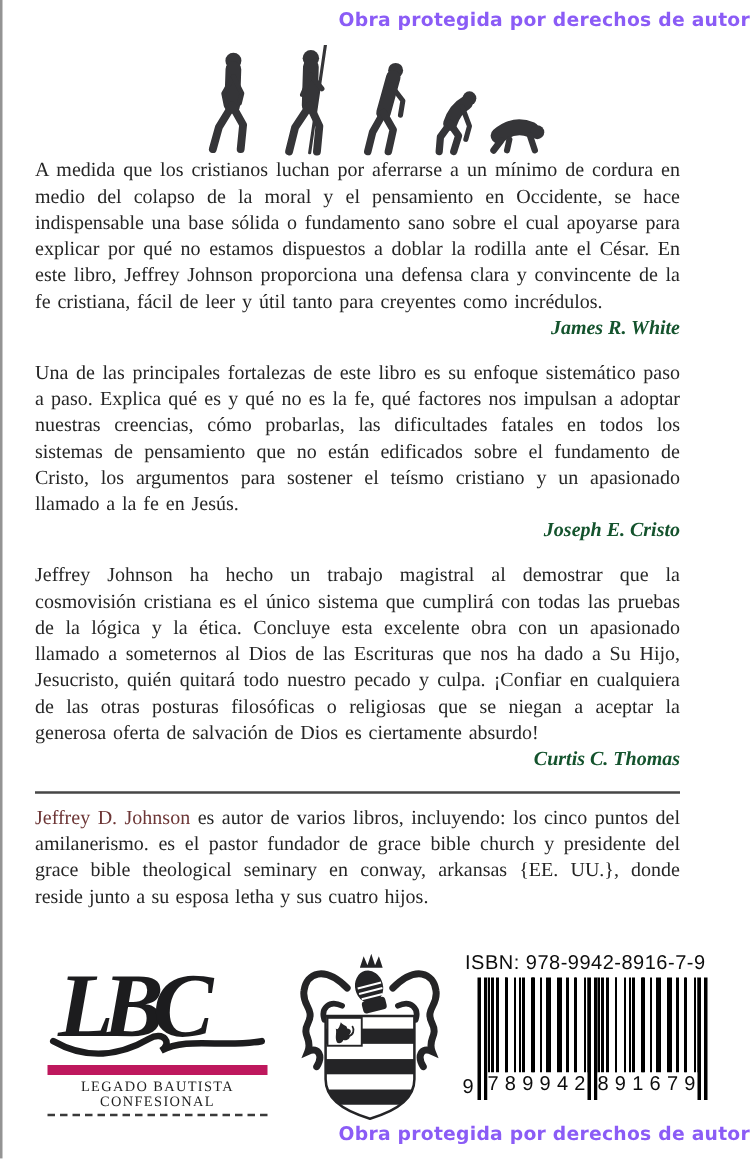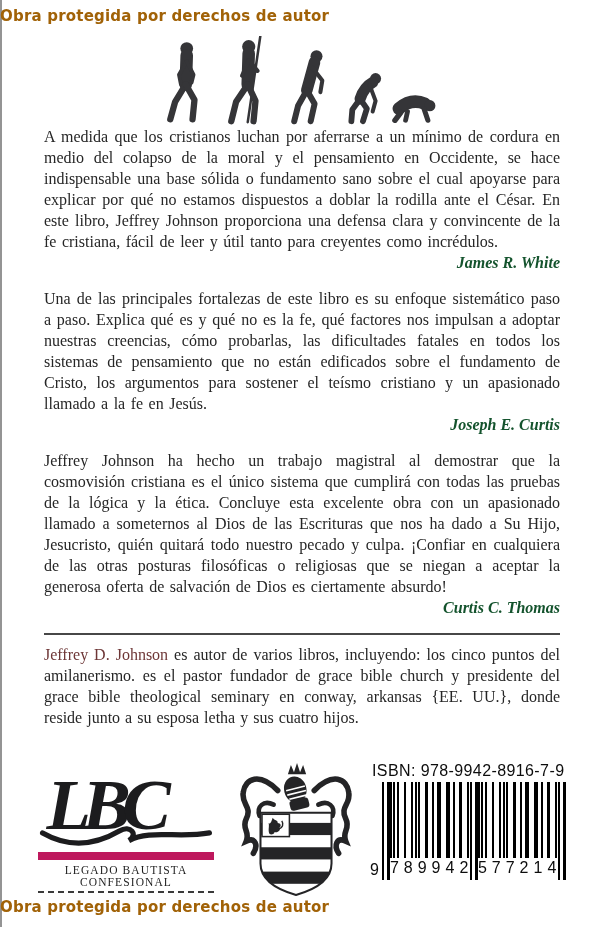--- a/index.html
+++ b/index.html
@@ -2,33 +2,33 @@
 <html><head>
 <meta charset="utf-8">
 <style>
   html,body{margin:0;padding:0;background:#ffffff;}
   .page{
     position:relative;width:600px;height:927px;background:#ffffff;overflow:hidden;
     font-family:"Liberation Serif","DejaVu Serif",serif;color:#262626;
   }
   .edge-line{position:absolute;left:0;top:0;width:2px;height:100%;background:#3c3c3c;opacity:.55;}
   .watermark{
-    position:absolute;left:0;width:100%;text-align:left;
+    position:absolute;left:0;width:100%;text-align:right;
     font-family:"DejaVu Sans","Liberation Sans",sans-serif;
-    font-size:15px;font-weight:700;color:#a16207;letter-spacing:.2px;
+    font-size:15px;font-weight:700;color:#8b5cf6;letter-spacing:.2px;
   }
   .watermark.top{top:7px;}
   .watermark.bottom{top:898px;}
 
   .evolution{position:absolute;top:36px;left:155px;width:292px;height:92px;}
   .evolution svg{width:100%;height:100%;}
   .fig{stroke:#353538;fill:none;stroke-linecap:round;stroke-linejoin:round;}
   .fig-fill{fill:#353538;stroke:none;}
 
-  .content{position:absolute;top:126px;left:44px;width:516px;}
+  .content{position:absolute;top:126px;left:28px;width:516px;}
   .quote{
     margin:0;font-size:16px;line-height:21px;text-align:justify;
     word-spacing:1.5px;
   }
   .attr{
     margin:2px 0 16px 0;text-align:right;font-weight:700;font-size:16px;
     color:#14532d;
     font-style:italic;
   }
   .divider{border:none;border-top:2px solid #474747;margin:6px 0 9px 0;}
@@ -134,21 +134,21 @@
       </g>
     </svg>
   </div>
 
   <div class="content">
 
     <p class="quote">A medida que los cristianos luchan por aferrarse a un mínimo de cordura en medio del colapso de la moral y el pensamiento en Occidente, se hace indispensable una base sólida o fundamento sano sobre el cual apoyarse para explicar por qué no estamos dispuestos a doblar la rodilla ante el César. En este libro, Jeffrey Johnson proporciona una defensa clara y convincente de la fe cristiana, fácil de leer y útil tanto para creyentes como incrédulos.</p>
     <div class="attr">James R. White</div>
 
     <p class="quote">Una de las principales fortalezas de este libro es su enfoque sistemático paso a paso. Explica qué es y qué no es la fe, qué factores nos impulsan a adoptar nuestras creencias, cómo probarlas, las dificultades fatales en todos los sistemas de pensamiento que no están edificados sobre el fundamento de Cristo, los argumentos para sostener el teísmo cristiano y un apasionado llamado a la fe en Jesús.</p>
-    <div class="attr">Joseph E. Curtis</div>
+    <div class="attr">Joseph E. Cristo</div>
 
     <p class="quote">Jeffrey Johnson ha hecho un trabajo magistral al demostrar que la cosmovisión cristiana es el único sistema que cumplirá con todas las pruebas de la lógica y la ética. Concluye esta excelente obra con un apasionado llamado a someternos al Dios de las Escrituras que nos ha dado a Su Hijo, Jesucristo, quién quitará todo nuestro pecado y culpa. ¡Confiar en cualquiera de las otras posturas filosóficas o religiosas que se niegan a aceptar la generosa oferta de salvación de Dios es ciertamente absurdo!</p>
     <div class="attr">Curtis C. Thomas</div>
 
     <hr class="divider">
 
     <p class="bio"><span class="bio-name">Jeffrey D. Johnson</span><span> es autor de varios libros, incluyendo: los cinco puntos del amilanerismo. es el pastor fundador de grace bible church y presidente del grace bible theological seminary en conway, arkansas {EE. UU.}, donde reside junto a su esposa letha y sus cuatro hijos.</span></p>
   </div>
 
   <div class="bottom-row">
@@ -211,21 +211,21 @@
       <div class="barcode">
         <div class="bc-lead">9</div>
         <div class="bc-guard"></div>
         <div class="bc-cell">
           <div class="bc-bars"></div>
           <div class="bc-num">789942</div>
         </div>
         <div class="bc-guard"></div>
         <div class="bc-cell">
           <div class="bc-bars"></div>
-          <div class="bc-num">577214</div>
+          <div class="bc-num">891679</div>
         </div>
         <div class="bc-guard"></div>
       </div>
     </div>
   </div>
 
   <div class="watermark bottom">Obra protegida por derechos de autor</div>
 
 </div>
 

